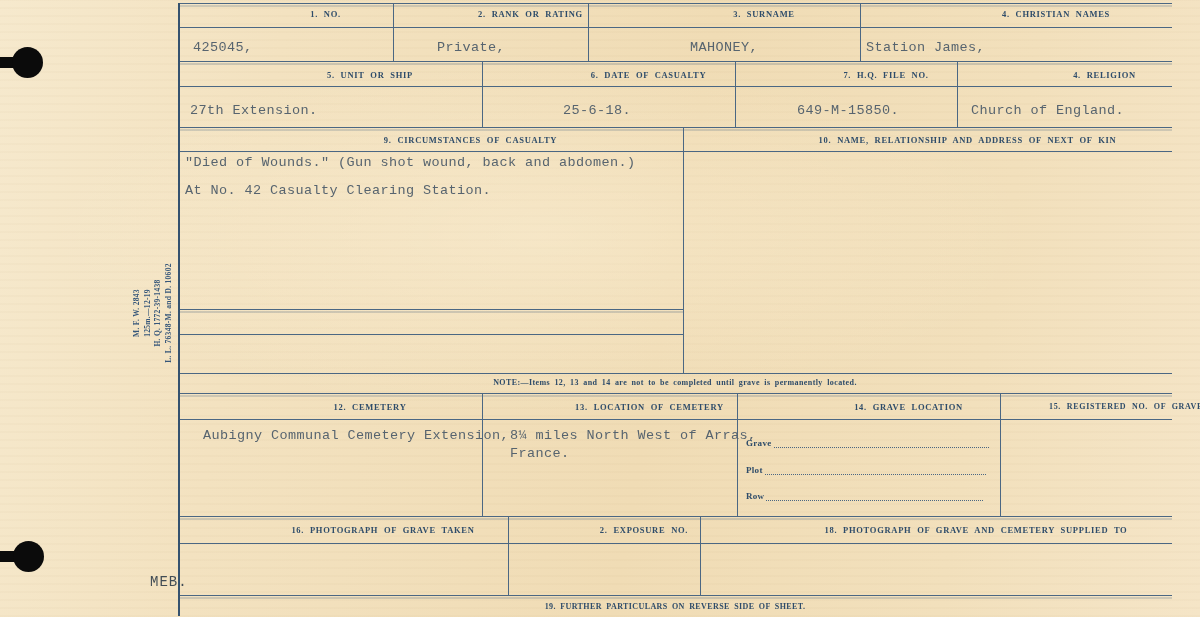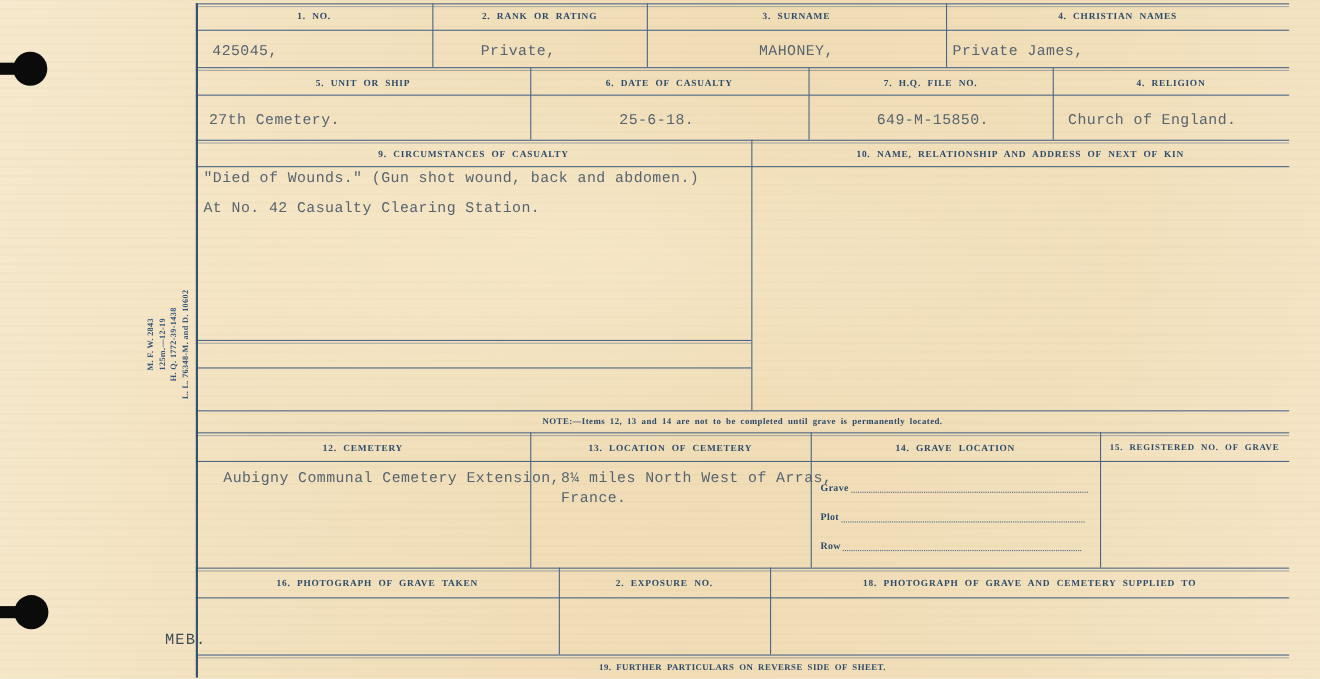--- a/index.html
+++ b/index.html
@@ -17,21 +17,21 @@
   
   .punch{position:absolute;background:#0b0b0b;border-radius:50%;width:31px;height:31px;}
   .stub{position:absolute;background:#0b0b0b;height:11px;}
   
   .hline{position:absolute;height:0;border-top:1px solid #4b6783;}
   .hline.dbl{box-shadow:0 2.5px 0 rgba(75,103,131,.45);}
   .vline{position:absolute;width:0;border-left:1px solid #4b6783;}
   .vline.thick{border-left-width:2px;border-left-color:#35526f;}
   
   .hdr{position:absolute;font-weight:bold;font-size:8.5px;color:#2e4c6a;
-       letter-spacing:.7px;word-spacing:3px;text-align:center;white-space:nowrap;}
+       letter-spacing:.7px;word-spacing:3px;text-align:center;white-space:nowrap;padding-left:40px;}
   .typed{position:absolute;font-family:"Liberation Mono", monospace;font-size:13.5px;
          color:#57646f;letter-spacing:.4px;white-space:nowrap;}
   .small-note{position:absolute;font-weight:bold;font-size:8px;color:#2e4c6a;
               letter-spacing:.4px;word-spacing:2px;text-align:center;white-space:nowrap;}
   .grave-row{position:absolute;display:flex;align-items:flex-end;}
   .grave-label{font-weight:bold;font-size:9px;color:#2e4c6a;letter-spacing:.3px;font-family:Liberation Serif, serif;}
   .dots{flex:1;height:10px;margin-left:2px;border-bottom:1px dotted #4b6783;}
   .print-code{position:absolute;left:88px;top:292px;width:130px;transform:rotate(-90deg);
               text-align:center;font-weight:bold;font-size:7.5px;line-height:10.5px;
               color:#35567a;letter-spacing:.3px;white-space:nowrap;}
@@ -85,28 +85,28 @@
   <div class="vline" style="left:700px;top:516px;height:79px"></div>
 
   <div class="hdr" style="left:178px;width:215px;top:9px">1.  NO.</div>
   <div class="hdr" style="left:393px;width:195px;top:9px">2.  RANK OR RATING</div>
   <div class="hdr" style="left:588px;width:272px;top:9px">3.  SURNAME</div>
   <div class="hdr" style="left:860px;width:312px;top:9px">4.  CHRISTIAN NAMES</div>
 
   <div class="typed" style="left:193px;top:40px">425045,</div>
   <div class="typed" style="left:437px;top:40px">Private,</div>
   <div class="typed" style="left:690px;top:40px">MAHONEY,</div>
-  <div class="typed" style="left:866px;top:40px">Private James,</div>
+  <div class="typed" style="left:866px;top:40px">Station James,</div>
 
   <div class="hdr" style="left:178px;width:304px;top:70px">5.  UNIT OR SHIP</div>
   <div class="hdr" style="left:482px;width:253px;top:70px">6.  DATE OF CASUALTY</div>
   <div class="hdr" style="left:735px;width:222px;top:70px">7.  H.Q. FILE NO.</div>
   <div class="hdr" style="left:957px;width:215px;top:70px">4.  RELIGION</div>
 
-  <div class="typed" style="left:190px;top:103px">27th Cemetery.</div>
+  <div class="typed" style="left:190px;top:103px">27th Extension.</div>
   <div class="typed" style="left:563px;top:103px">25-6-18.</div>
   <div class="typed" style="left:797px;top:103px">649-M-15850.</div>
   <div class="typed" style="left:971px;top:103px">Church of England.</div>
 
   <div class="hdr" style="left:178px;width:505px;top:135px">9.  CIRCUMSTANCES OF CASUALTY</div>
   <div class="typed" style="left:185px;top:155px">"Died of Wounds." (Gun shot wound, back and abdomen.)</div>
   <div class="typed" style="left:185px;top:183px">At No. 42 Casualty Clearing Station.</div>
 
   <div class="hdr" style="left:683px;width:489px;top:135px">10.  NAME, RELATIONSHIP AND ADDRESS OF NEXT OF KIN</div>
 

